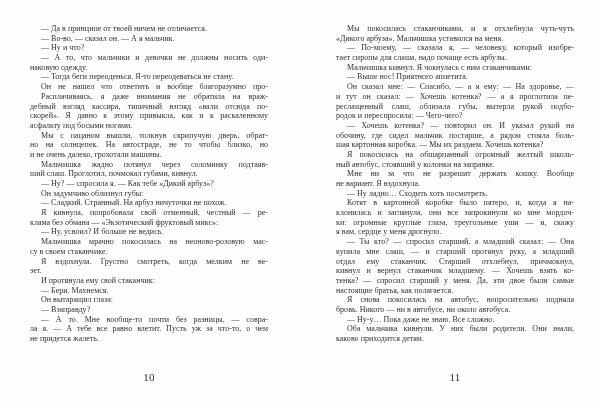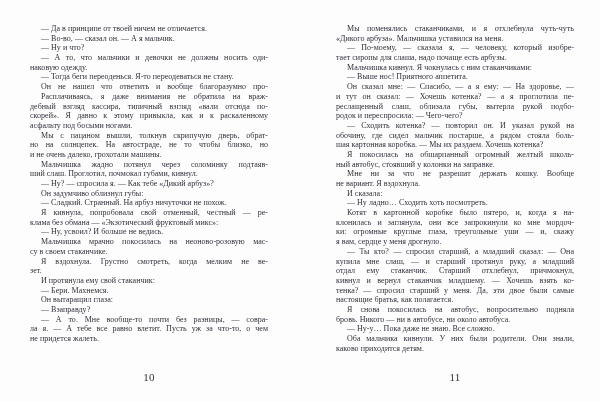--- a/index.html
+++ b/index.html
@@ -120,54 +120,51 @@
           <div class="line first">— А то. Мне вообще-то почти без разницы, — совра-</div>
           <div class="line">ла я. — А тебе все равно влетит. Пусть уж за что-то, о чем</div>
           <div class="line last">не придется жалеть.</div>
         </div>
       </div>
     <div class="page-number">10</div>
   </div>
   <div class="page right">
     <div class="text-block" id="right-text">
         <div class="para">
-          <div class="line first">Мы поменялись стаканчиками, и я отхлебнула чуть-чуть</div>
+          <div class="line first">Мы покосилась стаканчиками, и я отхлебнула чуть-чуть</div>
           <div class="line last">«Дикого арбуза». Мальчишка уставился на меня.</div>
         </div>
         <div class="para">
           <div class="line first">— По-моему, — сказала я, — человеку, который изобре-</div>
           <div class="line last">тает сиропы для слаша, надо почаще есть арбузы.</div>
         </div>
         <div class="para">
           <div class="line first last">Мальчишка кивнул. Я чокнулась с ним стаканчиками:</div>
         </div>
         <div class="para">
           <div class="line first last">— Выше нос! Приятного аппетита.</div>
         </div>
         <div class="para">
           <div class="line first">Он сказал мне: — Спасибо, — а я ему: — На здоровье, —</div>
           <div class="line">и тут он сказал: — Хочешь котенка? — а я проглотила пе-</div>
           <div class="line">реслащенный слаш, облизала губы, вытерла рукой подбо-</div>
           <div class="line last">родок и переспросила: — Чего-чего?</div>
         </div>
         <div class="para">
-          <div class="line first">— Сходить котенка? — повторил он. И указал рукой на</div>
+          <div class="line first">— Хочешь котенка? — повторил он. И указал рукой на</div>
           <div class="line">обочину, где сидел мальчик постарше, а рядом стояла боль-</div>
           <div class="line last">шая картонная коробка. — Мы их раздаем. Хочешь котенка?</div>
         </div>
         <div class="para">
           <div class="line first">Я покосилась на обшарпанный огромный желтый школь-</div>
           <div class="line last">ный автобус, стоявший у колонки на заправке.</div>
         </div>
         <div class="para">
           <div class="line first">Мне ни за что не разрешат держать кошку. Вообще</div>
           <div class="line last">не вариант. Я вздохнула.</div>
-        </div>
-        <div class="para">
-          <div class="line first last">И сказала:</div>
         </div>
         <div class="para">
           <div class="line first last">— Ну ладно… Сходить хоть посмотреть.</div>
         </div>
         <div class="para">
           <div class="line first">Котят в картонной коробке было пятеро, и, когда я на-</div>
           <div class="line">клонилась и заглянула, они все запрокинули ко мне мордоч-</div>
           <div class="line">ки: огромные круглые глаза, треугольные уши — и, скажу</div>
           <div class="line last">я вам, сердце у меня дрогнуло.</div>
         </div>

